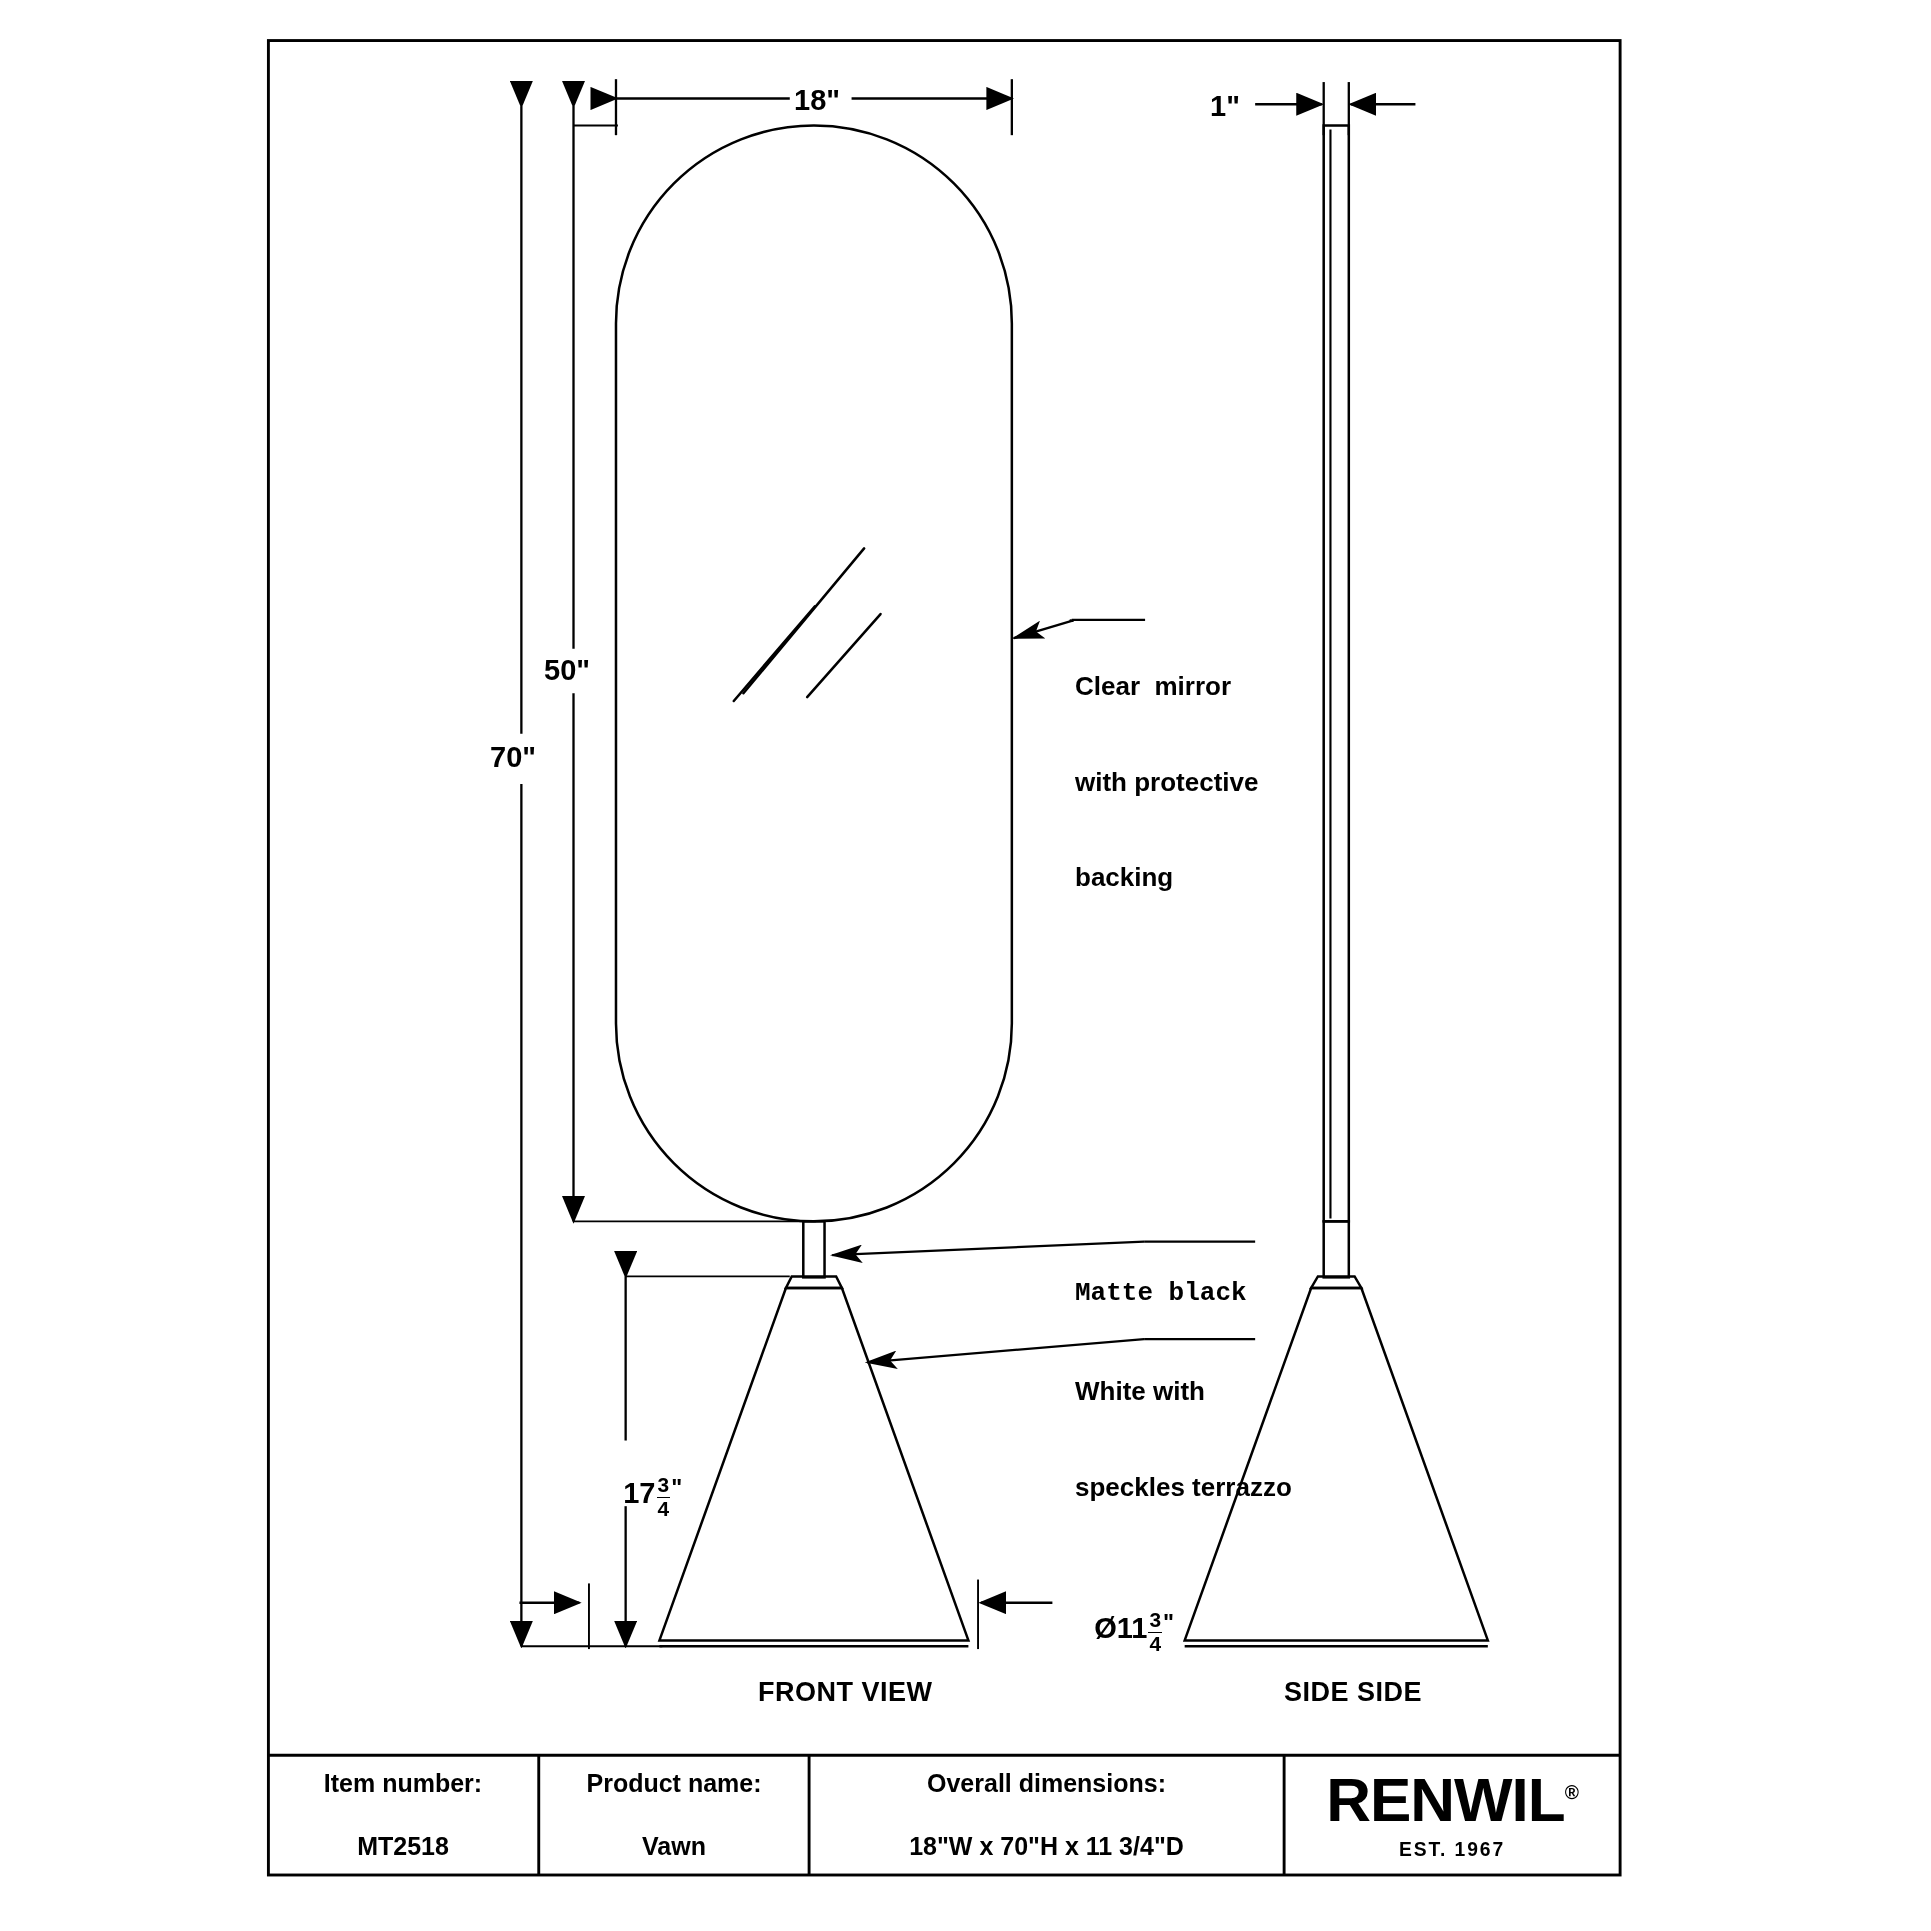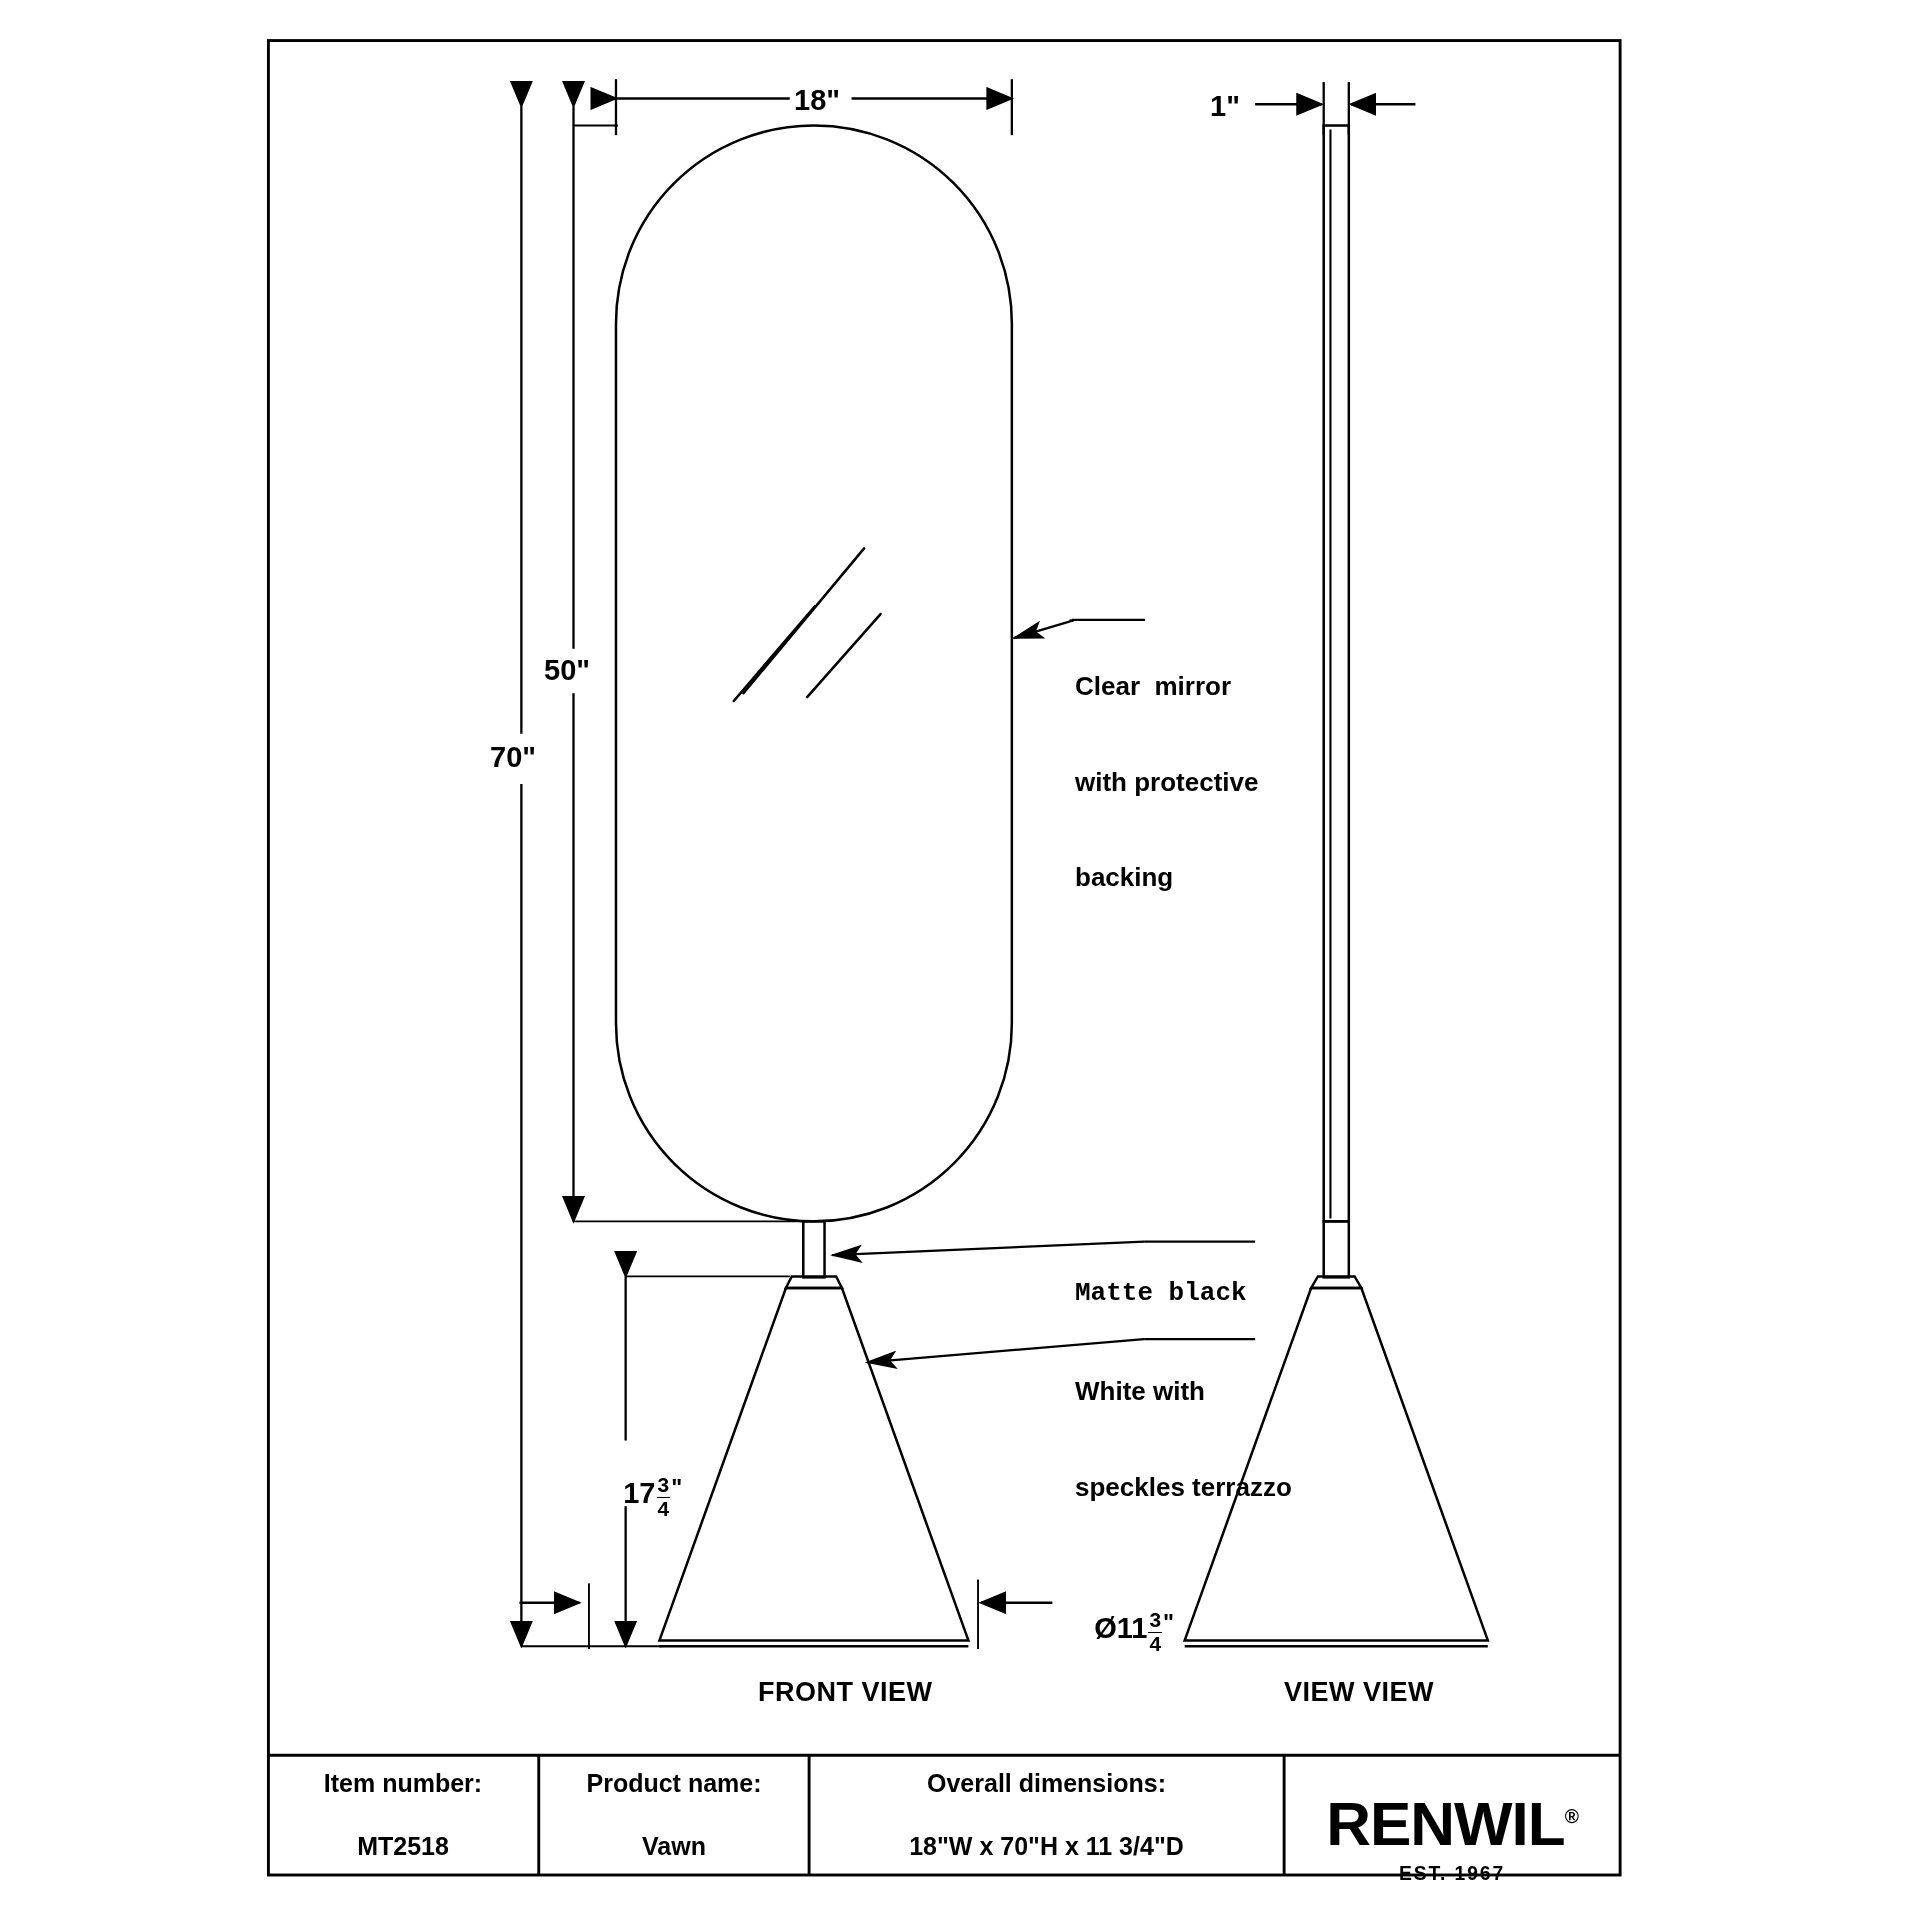--- a/index.html
+++ b/index.html
@@ -65,21 +65,20 @@
     align-items: center;
     justify-content: center;
     gap: 34px;
   }
   .brand {
     position: absolute;
     display: flex;
     flex-direction: column;
     align-items: center;
     justify-content: center;
-    margin-top: 24px;
   }
   .brand-name {
     font-size: 62px;
     font-weight: bold;
     letter-spacing: -1px;
     font-family: "Liberation Sans", sans-serif;
     color: #000;
     line-height: 1;
     position: relative;
   }
@@ -309,21 +308,21 @@
     <div>Matte black</div>
   </div>
 
   <div class="txt note-text" style="left:1075px; top:1313px;">
     <div>White with</div>
     <div>speckles terrazzo</div>
   </div>
 
   <div class="txt view-label" style="left:758px; top:1676px;">FRONT VIEW</div>
 
-  <div class="txt view-label" style="left:1284px; top:1676px;">VIEW VIEW</div>
+  <div class="txt view-label" style="left:1284px; top:1676px;">SIDE SIDE</div>
 
   <div class="tb-cell" style="left:268px; top:1755px; width:270px; height:120px;">
     <div class="tb-label">Item number:</div>
     <div class="tb-value">MT2518</div>
   </div>
 
   <div class="tb-cell" style="left:539px; top:1755px; width:270px; height:120px;">
     <div class="tb-label">Product name:</div>
     <div class="tb-value">Vawn</div>
   </div>

